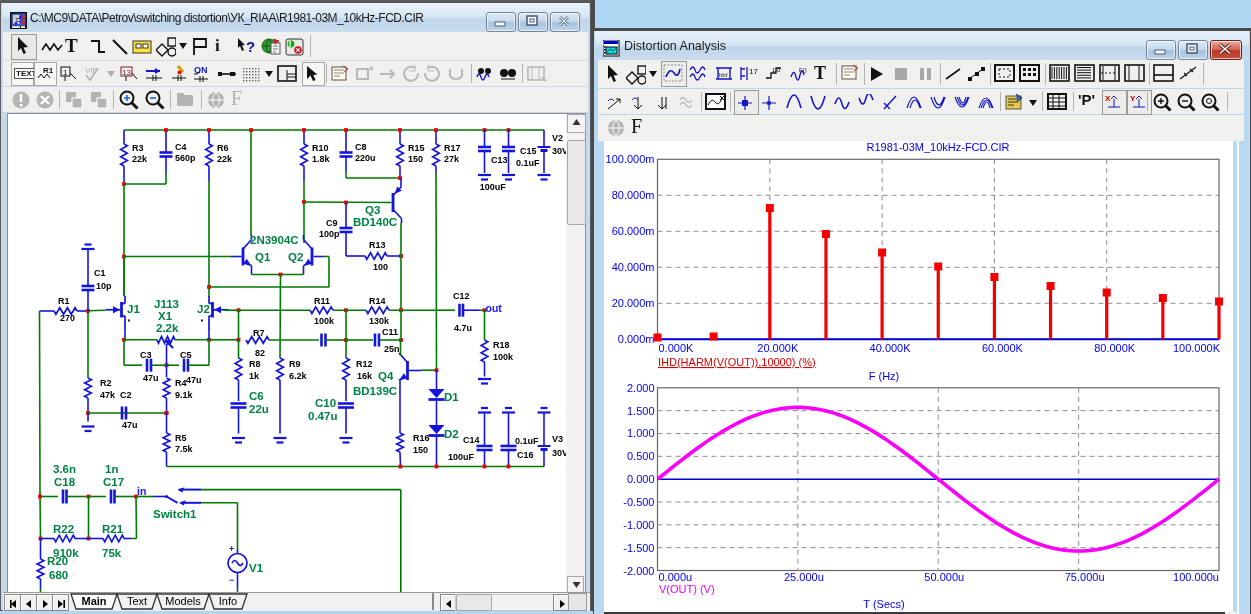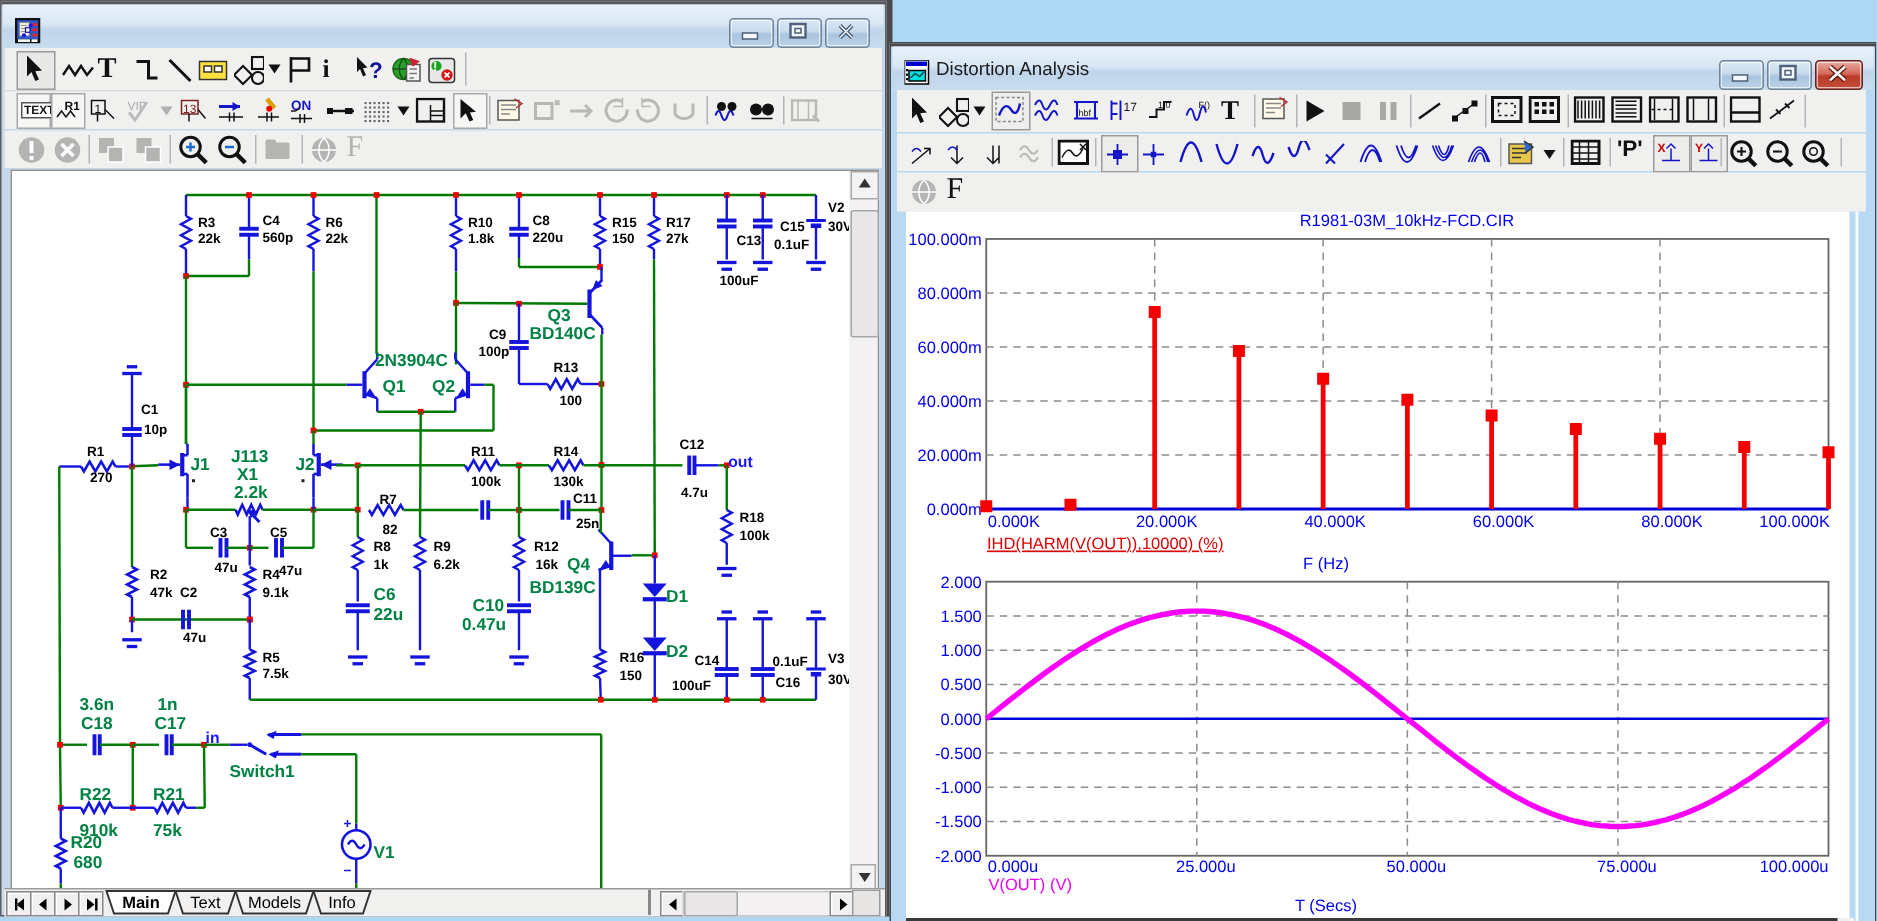--- a/index.html
+++ b/index.html
@@ -34,20 +34,21 @@
         <path d="M4 5 h4 M4 7 h4 M4 9 h4" stroke="#999" stroke-width="0.8"></path>
         <rect x="11.5" y="3.5" width="3.5" height="1.8" fill="#e82020"></rect>
         <rect x="11.5" y="7" width="3.5" height="1.8" fill="#e82020"></rect>
         <rect x="11.5" y="10.5" width="3.5" height="1.8" fill="#e82020"></rect>
         <rect x="7" y="6.5" width="3" height="3" fill="#fff" stroke="#1010a0" stroke-width="0.8"></rect>
         <circle cx="6" cy="11.5" r="1.4" fill="#1818e8"></circle>
         <circle cx="10.5" cy="5" r="1.4" fill="#1818e8"></circle>
         <rect x="2" y="14.2" width="8" height="1.8" fill="#f4f4f4"></rect>
         <rect x="11" y="14.2" width="4" height="1.8" fill="#fff"></rect>
       </svg></div>
+  <div class="titletext" style="left:29px;">C:\MC9\DATA\Petrov\switching distortion\УК_RIAA\R1981-03M_10kHz-FCD.CIR</div>
   <div class="capbtn" style="left:485px;"><svg width="26" height="16" viewBox="0 0 26 16">
         <rect x="8" y="9" width="10" height="4" fill="#f4f8fb" stroke="#4e617a"></rect>
       </svg></div>
   <div class="capbtn" style="left:517px;"><svg width="26" height="16" viewBox="0 0 26 16">
         <rect x="8" y="3" width="10" height="9" fill="#f2f7fb" stroke="#4e617a" stroke-width="1.6"></rect>
         <rect x="11" y="6" width="4" height="3" fill="#f2f7fb" stroke="#4e617a"></rect>
       </svg></div>
   <div class="capbtn" style="left:549px;"><svg width="26" height="16" viewBox="0 0 26 16">
         <path d="M9 4 L17 12 M17 4 L9 12" stroke="#44566e" stroke-width="2.6"></path>
         <path d="M9 4 L17 12 M17 4 L9 12" stroke="#e8eef5" stroke-width="1.1"></path>

